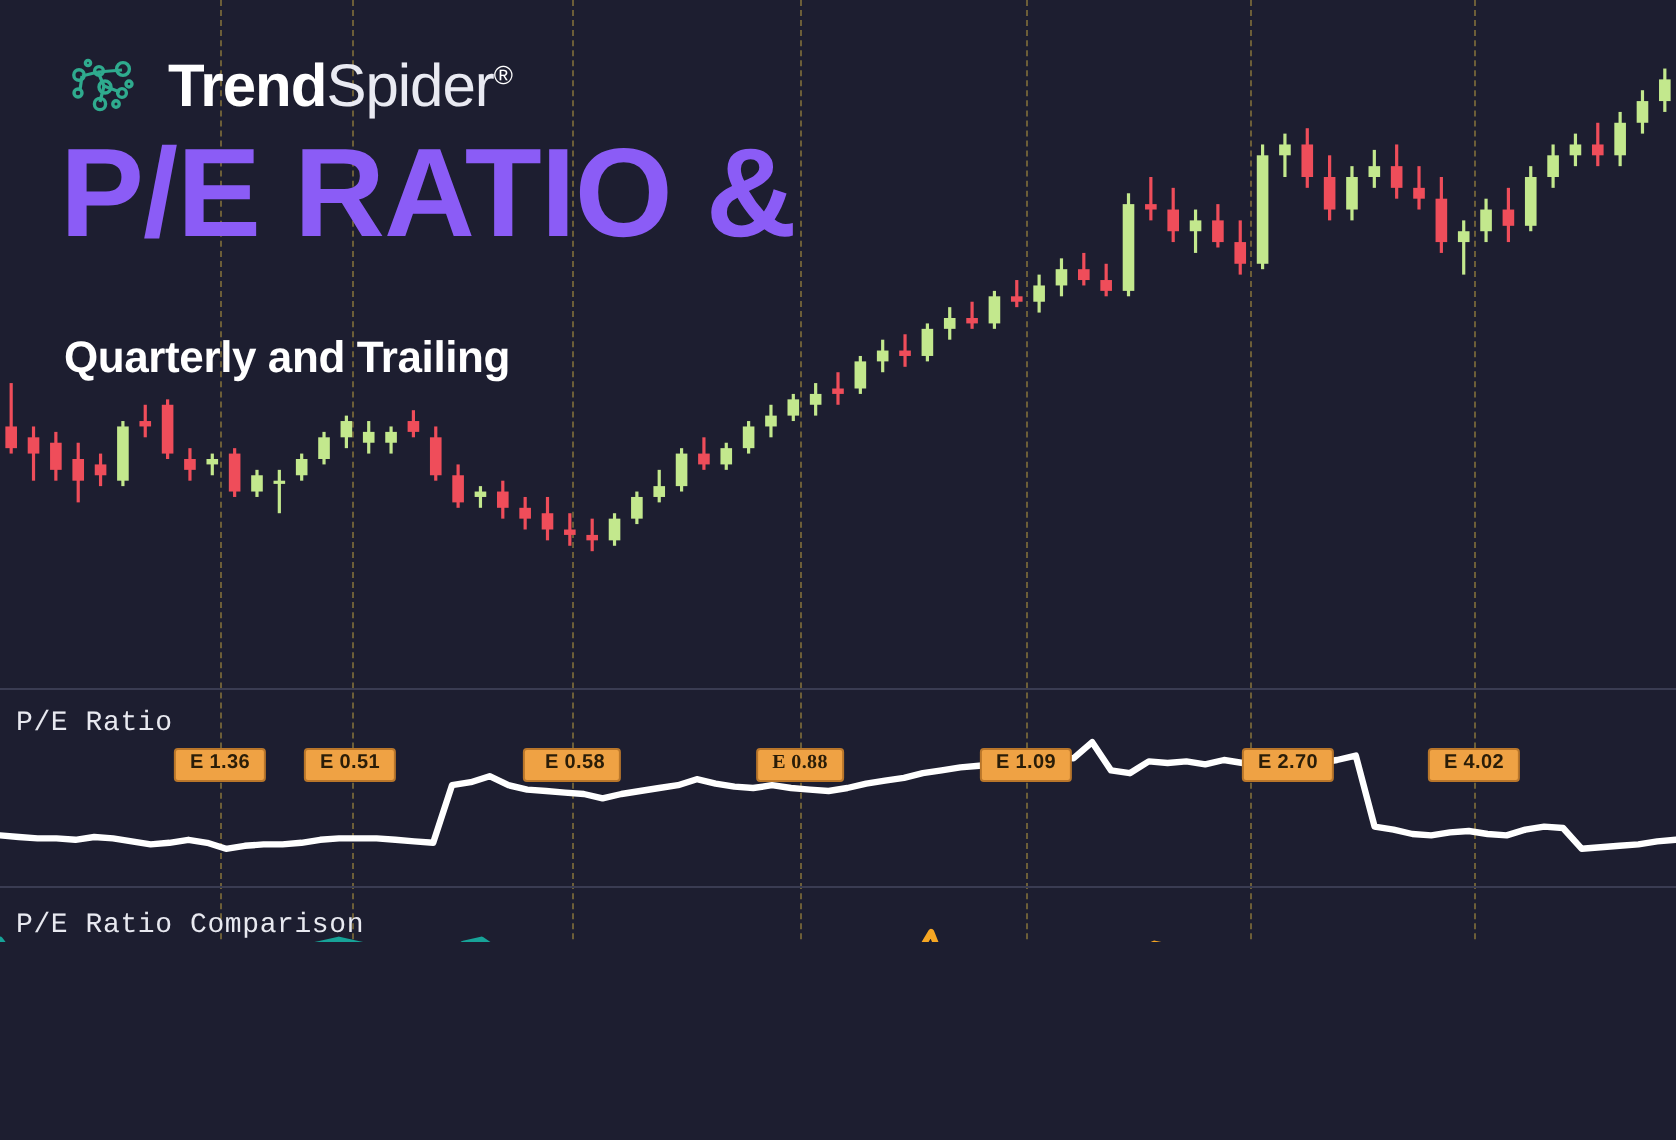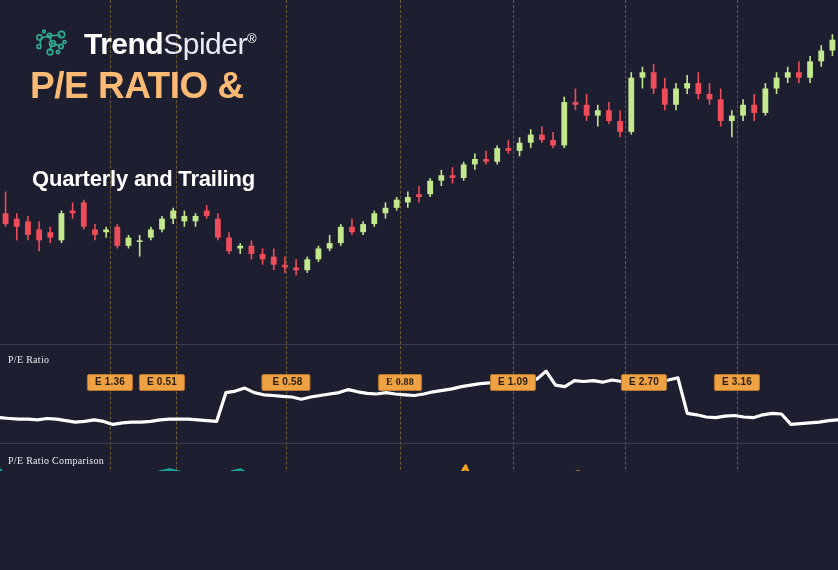--- a/index.html
+++ b/index.html
@@ -34,21 +34,21 @@
   .logo-mark { width:44px; height:40px; display:block; }
   .logo-text {
     font-size:30px; font-weight:700; letter-spacing:-0.5px;
     color:#ffffff; line-height:1; white-space:nowrap;
   }
   .logo-text .light { font-weight:300; color:#e9eaf2; }
   .logo-text .reg { font-size:13px; vertical-align:super; font-weight:400; }
 
   .title {
     position:absolute; left:30px; top:68px;
-    font-size:37px; font-weight:800; color:#fdba74;
+    font-size:63px; font-weight:800; color:#8b5cf6;
     letter-spacing:-0.5px; line-height:0.95; white-space:nowrap;
   }
   .title .l2 { display:block; margin-top:4px; }
   .subtitle {
     position:absolute; left:32px; top:166px;
     font-size:22px; font-weight:700; color:#ffffff;
     letter-spacing:-0.2px; white-space:nowrap;
   }
 
   
@@ -59,22 +59,22 @@
 
   .pane-sep {
     position:absolute; left:0; width:838px; height:1px;
     background:#3a3c52; z-index:5;
   }
   #sep1 { top:344px; }
   #sep2 { top:443px; }
 
   .pane-label {
     position:absolute; left:8px;
-    font-family:Liberation Serif, serif;
-    font-size:10px; color:#e8e9f0; letter-spacing:.3px;
+    font-family:Liberation Mono, monospace;
+    font-size:14px; color:#e8e9f0; letter-spacing:.3px;
     z-index:7; white-space:nowrap;
   }
   #ratio-label   { top:354px; }
   #compare-label { top:455px; }
 
   
   .badge {
     position:absolute; top:330px; transform:translateX(-50%);
     background:#efa244; border:1px solid #b9762a; border-radius:2px;
     color:#2a1d08; font-size:10px; font-weight:700;
@@ -288,26 +288,26 @@
         <line x1="832.4133333333334" x2="832.4133333333334" y1="34.269230769230774" y2="55.96153846153845" stroke="#c3e88d" stroke-width="1.6"></line>
         <rect x="829.5082666666667" y="39.69230769230768" width="5.810133333333334" height="10.846153846153868" fill="#c3e88d"></rect>
       </svg>
   </div>
 
   <div class="pane-sep" id="sep1"></div>
   <div class="pane-sep" id="sep2"></div>
 
   <div id="badges">
       <div class="badge" style="left: 110px;">E 1.36</div>
-      <div class="badge" style="left: 162px;">E 0.51</div>
+      <div class="badge" style="left: 175px;">E 0.51</div>
       <div class="badge" style="left: 286px; padding-left: 10px;">E 0.58</div>
       <div class="badge" style="left: 400px; font-family: Liberation Serif, serif;">E 0.88</div>
       <div class="badge" style="left: 513px;">E 1.09</div>
       <div class="badge" style="left: 644px;">E 2.70</div>
-      <div class="badge" style="left: 737px;">E 3.16</div>
+      <div class="badge" style="left: 737px;">E 4.02</div>
     </div>
 
   <div class="pane" id="ratio-pane">
     <svg id="ratio-svg" width="838" height="96" viewBox="0 0 838 96">
         <path d="M0.0 71.7 L9.4 72.5 L18.8 73.2 L28.2 73.2 L37.7 73.9 L47.1 72.5 L56.5 73.2 L65.9 74.7 L75.3 76.2 L84.7 75.4 L94.2 73.9 L103.6 75.4 L113.0 78.4 L122.4 76.9 L131.8 76.2 L141.2 76.2 L150.7 75.4 L160.1 73.9 L169.5 73.2 L178.9 73.2 L188.3 73.2 L197.7 73.9 L207.1 74.7 L216.6 75.4 L226.0 46.6 L235.4 45.1 L244.8 42.1 L254.2 46.6 L263.6 48.8 L273.1 49.5 L282.5 50.3 L291.9 51.0 L301.3 53.2 L310.7 51.0 L320.1 49.5 L329.6 48.0 L339.0 46.6 L348.4 43.6 L357.8 45.8 L367.2 47.3 L376.6 48.0 L386.0 46.6 L395.5 48.0 L404.9 48.8 L414.3 49.5 L423.7 48.0 L433.1 45.8 L442.5 44.3 L452.0 42.9 L461.4 40.6 L470.8 39.2 L480.2 37.7 L489.6 36.9 L499.0 36.2 L508.4 34.7 L517.9 33.2 L527.3 31.8 L536.7 33.2 L546.1 25.1 L555.5 39.2 L564.9 40.6 L574.4 34.7 L583.8 35.5 L593.2 34.7 L602.6 36.2 L612.0 34.0 L621.4 35.5 L630.9 32.5 L640.3 34.0 L649.7 33.2 L659.1 35.5 L668.5 34.0 L677.9 31.8 L687.3 67.3 L696.8 68.8 L706.2 71.0 L715.6 71.7 L725.0 70.2 L734.4 69.5 L743.8 71.0 L753.3 71.7 L762.7 68.8 L772.1 67.3 L781.5 68.0 L790.9 78.4 L800.3 77.6 L809.8 76.9 L819.2 76.2 L828.6 74.7 L838.0 73.9 " fill="none" stroke="#ffffff" stroke-width="3.2" stroke-linejoin="round" stroke-linecap="round"></path>
       </svg>
   </div>
   <div class="pane-label" id="ratio-label">P/E Ratio</div>
 
   <div class="pane" id="compare-pane">

